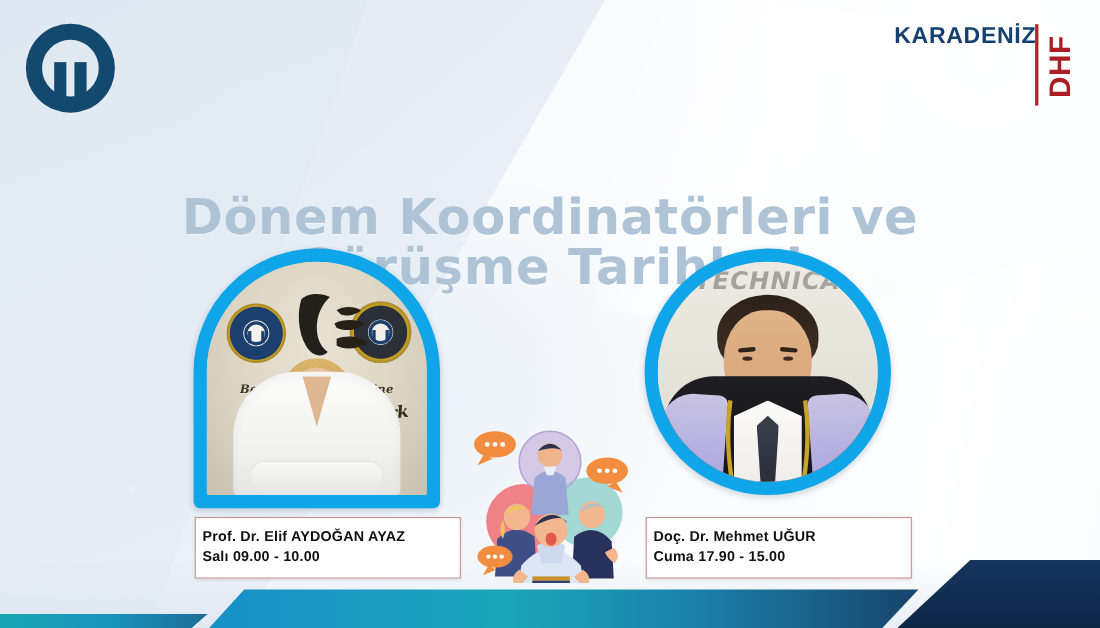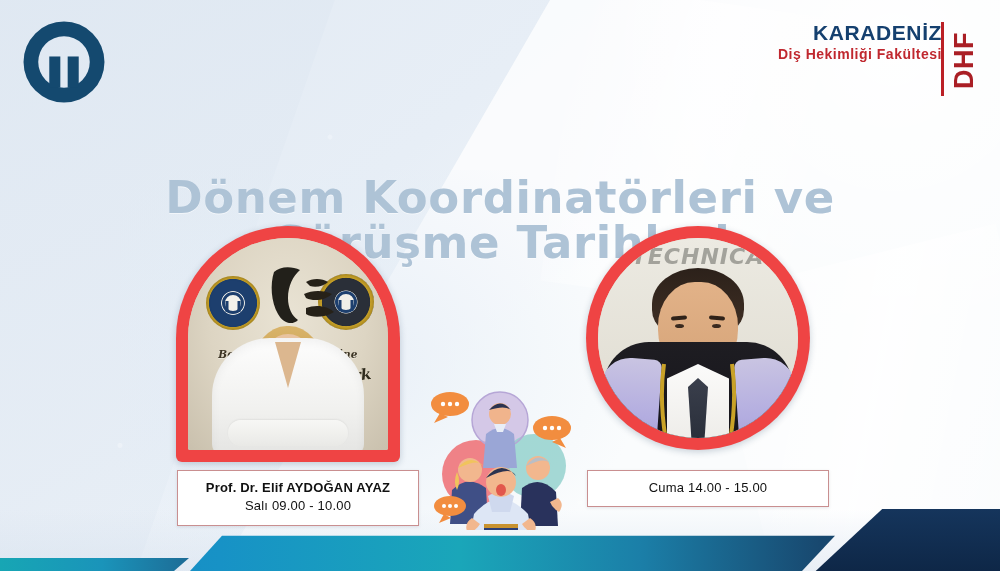--- a/index.html
+++ b/index.html
@@ -105,21 +105,21 @@
   }
 
   
   .person{position:absolute;z-index:5;}
   .person.left{left:176px;top:226px;}
   .person.right{left:586px;top:226px;}
 
   .frame{
     position:relative;width:224px;height:224px;
     border-radius:50%;
-    background:#ef4444;
+    background:#0ea5e9;
     padding:12px;
     box-sizing:border-box;
     box-shadow:0 2px 7px rgba(20,50,80,.22);
   }
   .frame.arch{
     border-radius:112px 112px 6px 6px;
     height:236px;
   }
   .photo{
     width:100%;height:100%;
@@ -275,29 +275,28 @@
     position:absolute;left:50%;bottom:-8px;width:120px;height:92px;
     transform:translateX(-50%);z-index:9;
   }
 
   
   .card{
     position:absolute;z-index:6;
     background:#ffffff;
     border:1.6px solid #c98f90;
     box-sizing:border-box;
-    text-align:center;
     padding:8px 6px 9px;
     box-shadow:0 1px 3px rgba(60,60,80,.12);
   }
   .card.left{left:177px;top:470px;width:242px;}
   .card.right{left:587px;top:470px;width:242px;}
   .card .nm{font-size:13px;font-weight:bold;color:#111;letter-spacing:.2px;line-height:1.42;}
   .card .rl{font-size:13px;font-weight:bold;color:#111;letter-spacing:.2px;line-height:1.42;}
-  .card .tm{font-size:13px;font-weight:normal;color:#111;letter-spacing:.2px;line-height:1.42;}
+  .card .tm{font-size:13px;font-weight:bold;color:#111;letter-spacing:.2px;line-height:1.42;}
 
   
   .illus{position:absolute;left:428px;top:378px;width:146px;height:152px;z-index:7;}
 
   
   .band-main{
     position:absolute;left:0;bottom:0;width:1000px;height:40px;
     background:linear-gradient(90deg,#1685c2 0%,#1792c6 22%,#1aa6b9 46%,#1b7fa8 64%,#18486f 82%,#123759 100%);
     clip-path:polygon(22.2% 12%, 83.5% 12%, 80.2% 100%, 19.0% 100%);
     z-index:4;
@@ -336,21 +335,20 @@
 
   <svg class="ktu-logo" viewBox="0 0 100 100">
     <path d="M50 6 A44 44 0 1 0 50 94 A44 44 0 1 0 50 6 Z
              M50 22 A28 28 0 1 1 50 78 A28 28 0 1 1 50 22 Z" fill="#14496f" fill-rule="evenodd"></path>
     <rect x="34" y="44" width="12" height="34" fill="#14496f"></rect>
     <rect x="54" y="44" width="12" height="34" fill="#14496f"></rect>
   </svg>
 
   <div class="brand">
     <div class="l1">KARADENİZ</div>
-    <div class="l3">Diş Hekimliği Fakültesi</div>
   </div>
   <div class="brand-rule"></div>
   <div class="dhf">
     <span>DHF</span>
   </div>
 
   <h1 class="title">Dönem Koordinatörleri ve Görüşme Tarihleri</h1>
 
   <div class="person left">
     <div class="frame arch">
@@ -474,21 +472,22 @@
       </g>
     </g>
   </svg>
 
   <div class="card left">
     <div class="nm">Prof. Dr. Elif AYDOĞAN AYAZ</div>
     <div class="tm">Salı 09.00 - 10.00</div>
   </div>
 
   <div class="card right">
-    <div class="tm">Cuma 14.00 - 15.00</div>
+    <div class="nm">Doç. Dr. Mehmet UĞUR</div>
+    <div class="tm">Cuma 17.90 - 15.00</div>
   </div>
 
   <div class="band-pale"></div>
   <div class="band-navy"></div>
   <div class="band-main"></div>
   <div class="band-thin"></div>
 
 </div>
 
 </body></html>

